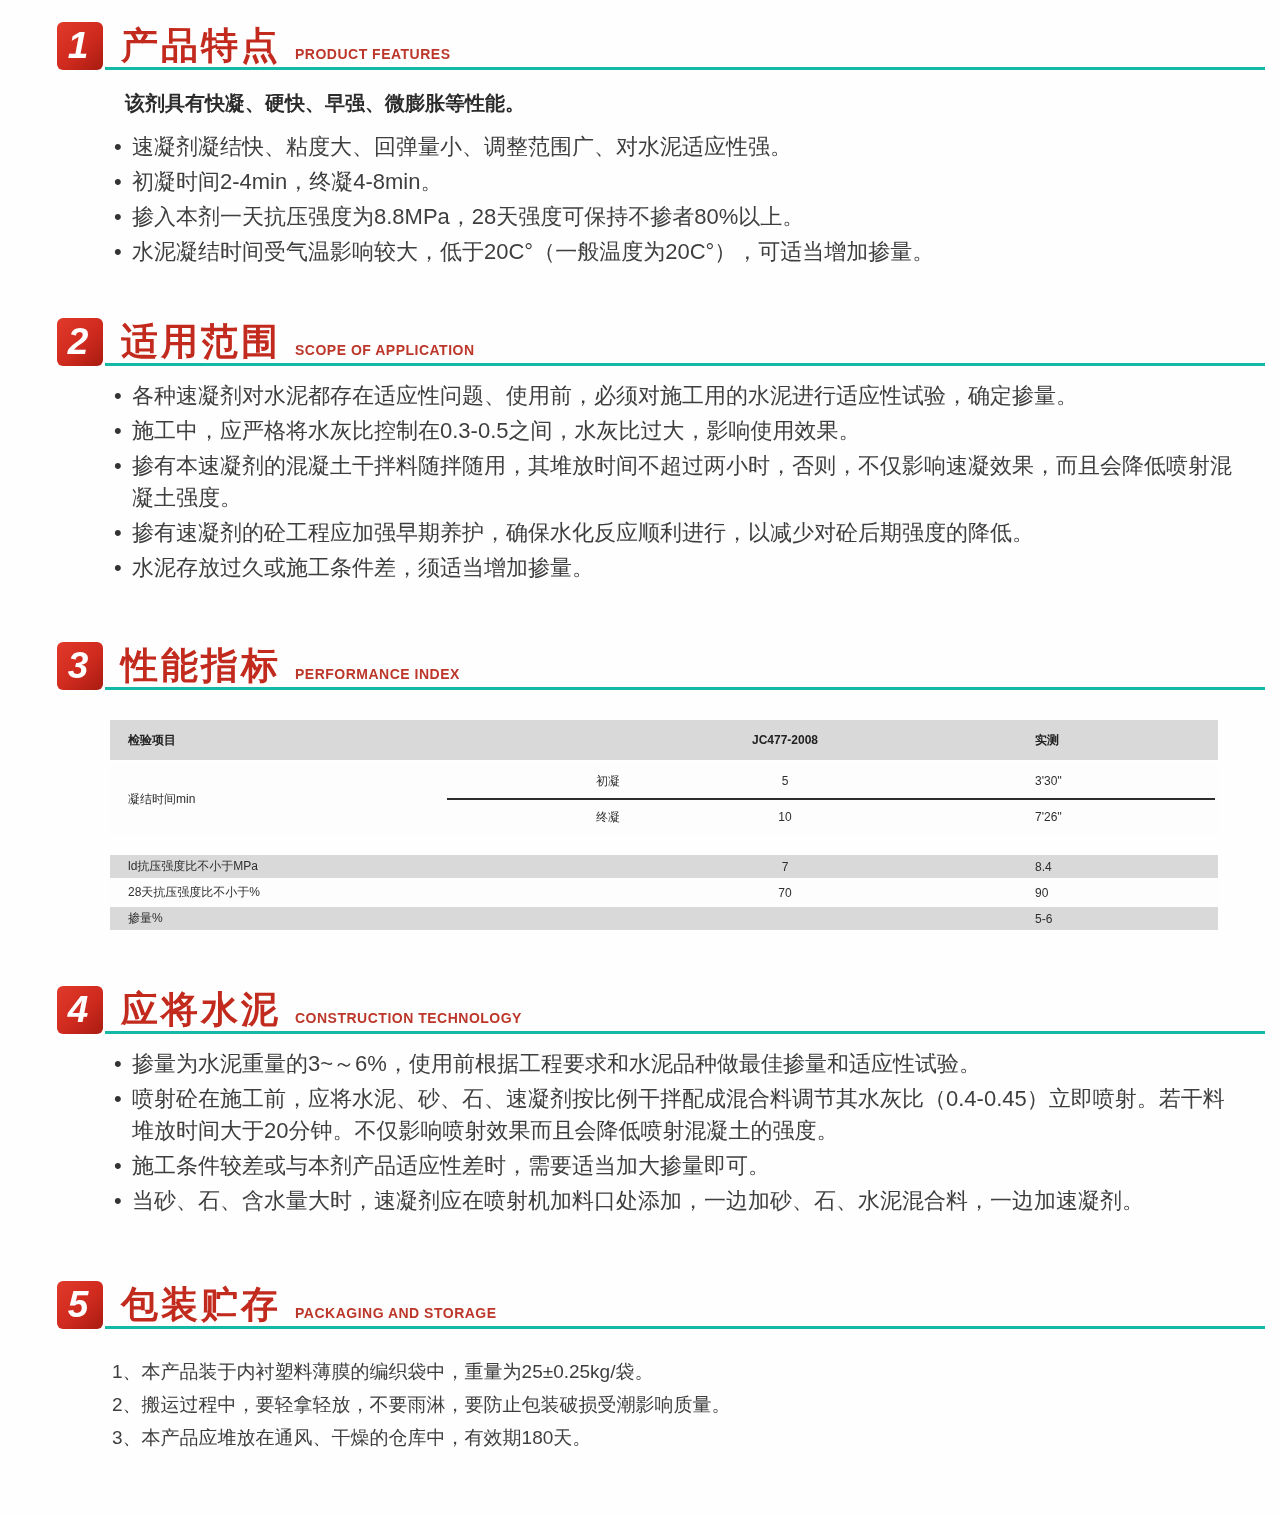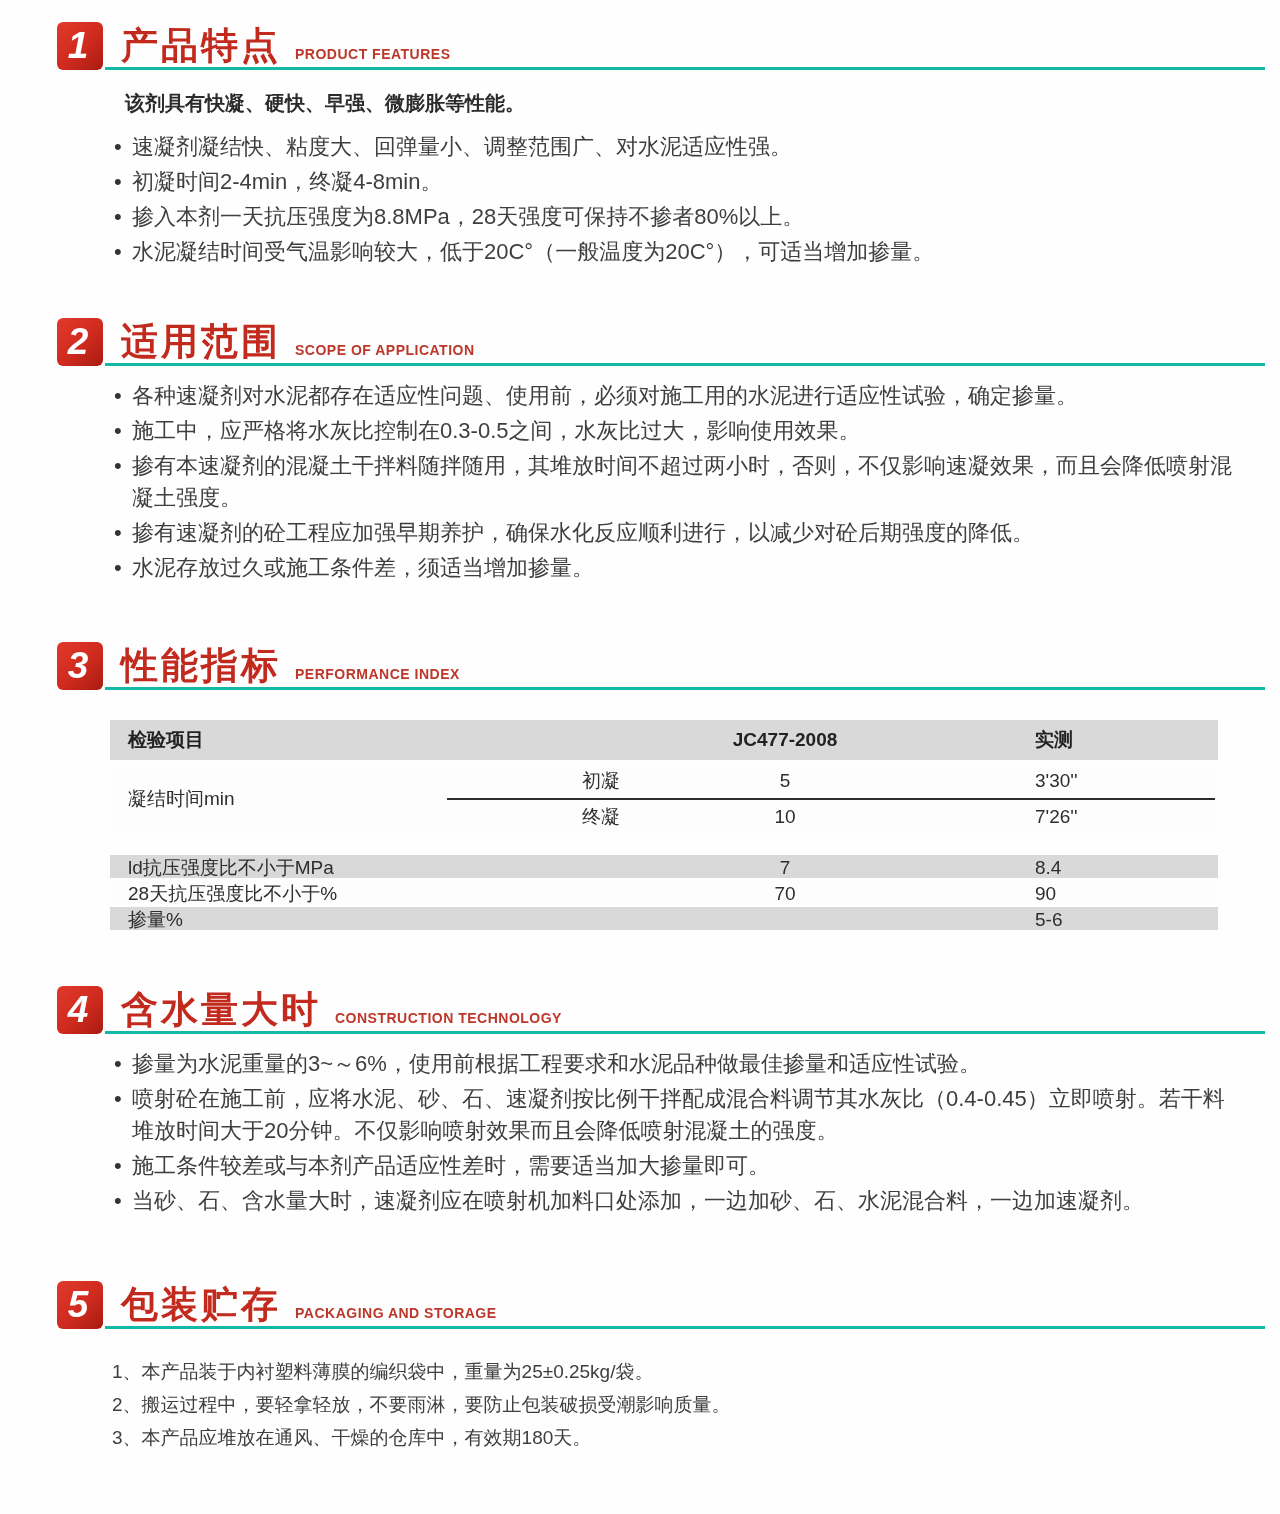--- a/index.html
+++ b/index.html
@@ -31,21 +31,21 @@
   ul.plain li { font-size:19px; color:#3e3e3e; line-height:33px; margin-bottom:0; }
 
   
   #sec1 { padding-top:22px; }
   #sec2 { margin-top:50px; }
   #sec3 { margin-top:58px; }
   #sec4 { margin-top:56px; }
   #sec5 { margin-top:64px; }
 
   
-  .ptable { width:1108px; margin:30px 0 0 110px; font-size:19px; color:#2e2e2e; }
+  .ptable { width:1108px; margin:30px 0 0 110px; font-size:12px; color:#2e2e2e; }
   .t-row { display:grid; grid-template-columns:330px 180px 330px 268px; align-items:center;
            margin-bottom:3px; }
   .t-head { height:40px; font-weight:bold; color:#222; }
   .gray { background:#d9d9d9; }
   .white { background:#fdfdfd; }
   .h33 { height:23px; }
   .c-label { padding-left:18px; text-align:left; }
   .c-sub { padding-left:15px; text-align:right; }
   .c-std { text-align:center; }
   .c-meas { padding-left:85px; text-align:left; }
@@ -136,21 +136,21 @@
         <div class="c-std"></div>
         <div class="c-meas">5-6</div>
       </div>
     </div>
   </div>
 
   <div class="section" id="sec4">
     <div class="section-header">
       <div class="badge">4</div>
       <div class="header-rest">
-        <span class="title-zh">含水量大时</span>
+        <span class="title-zh">应将水泥</span>
         <span class="title-en">CONSTRUCTION TECHNOLOGY</span>
       </div>
     </div>
     <ul class="bullets">
         <li>掺量为水泥重量的3~～6%，使用前根据工程要求和水泥品种做最佳掺量和适应性试验。</li>
         <li>喷射砼在施工前，应将水泥、砂、石、速凝剂按比例干拌配成混合料调节其水灰比（0.4-0.45）立即喷射。若干料堆放时间大于20分钟。不仅影响喷射效果而且会降低喷射混凝土的强度。</li>
         <li>施工条件较差或与本剂产品适应性差时，需要适当加大掺量即可。</li>
         <li>当砂、石、含水量大时，速凝剂应在喷射机加料口处添加，一边加砂、石、水泥混合料，一边加速凝剂。</li>
       </ul>
   </div>

